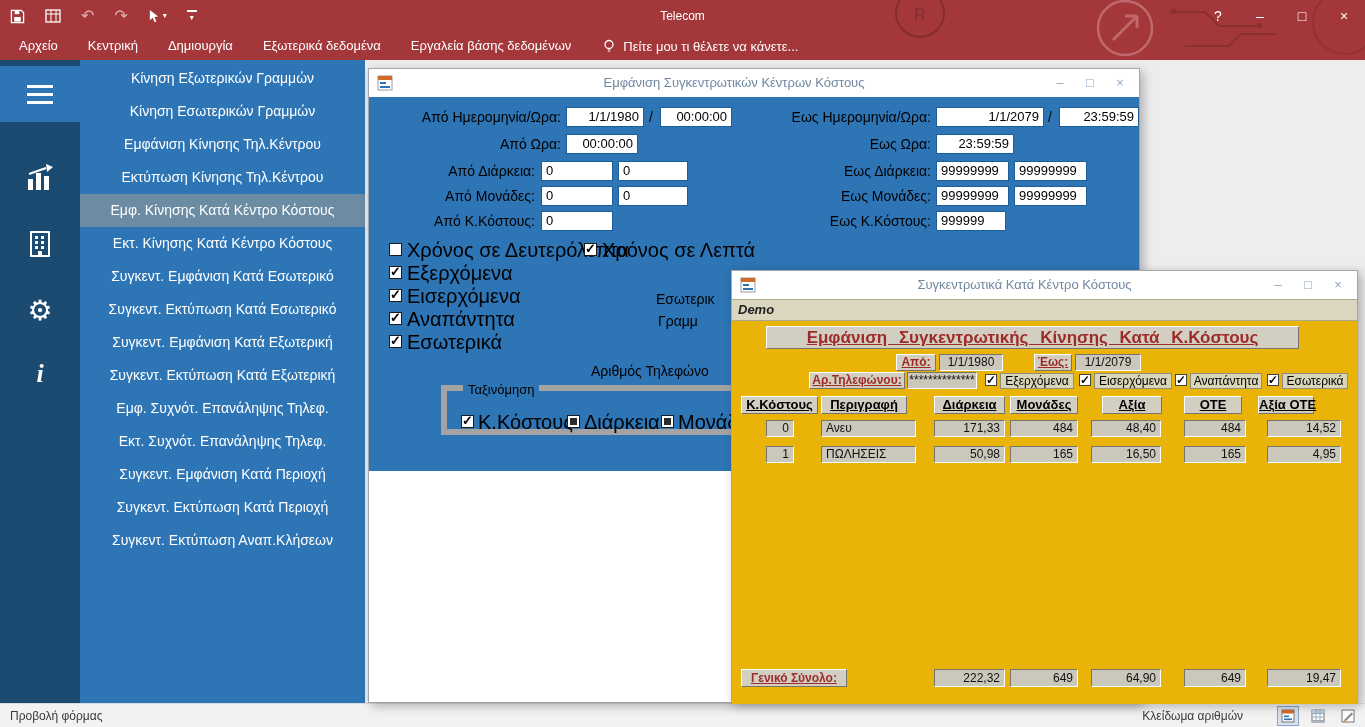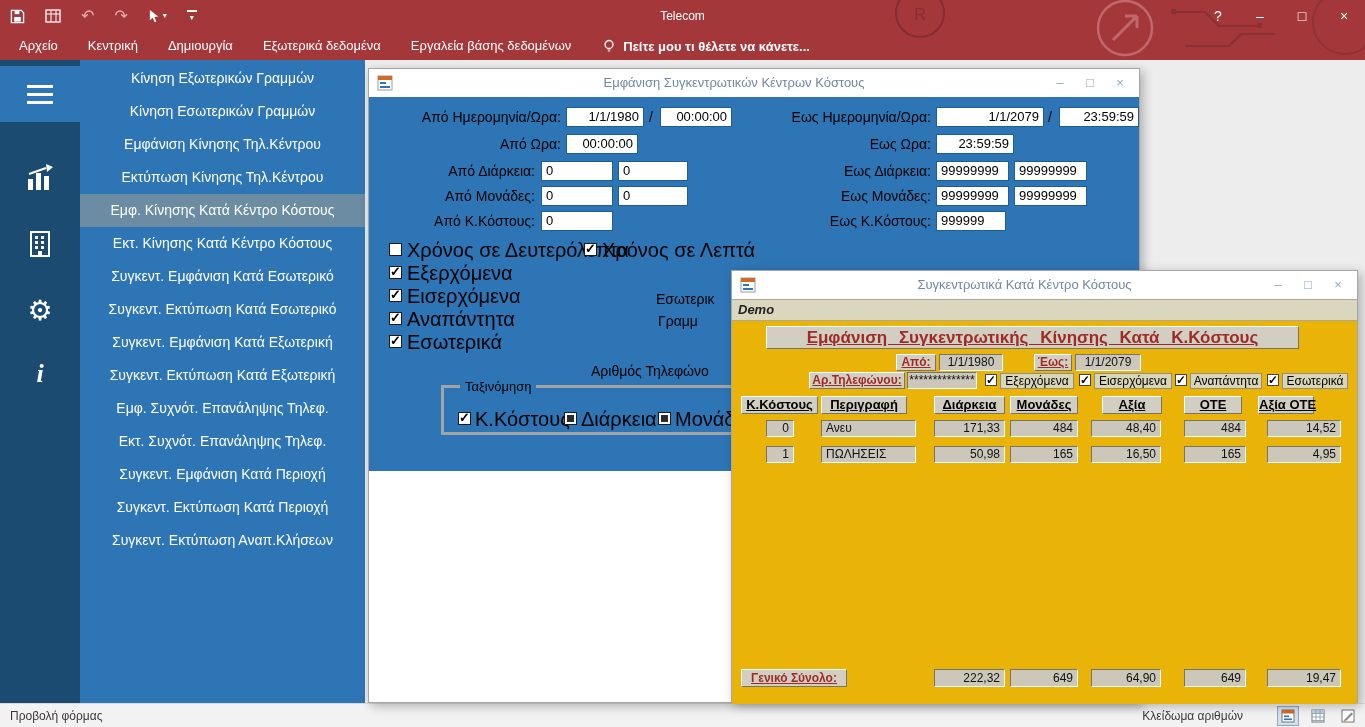--- a/index.html
+++ b/index.html
@@ -14,21 +14,21 @@
   .qat-icon { display: flex; align-items: center; color: #fff; font-size: 16px; line-height: 16px; }
   .qat-icon.dim { color: #DFAEAF; }
   .caret { font-size: 8px; color: #fff; margin-left: 3px; }
   .qat-custom { display: flex; flex-direction: column; align-items: center; color: #fff; font-size: 8px; }
   .app-title { position: absolute; left: 0; top: 0; width: 100%; height: 32px; line-height: 32px; text-align: center;
                color: #fff; font-size: 12px; z-index: 2; }
   .tb-right { position: absolute; right: 0; top: 0; height: 32px; display: flex; z-index: 3; }
   .tb-btn { width: 42px; height: 32px; line-height: 32px; text-align: center; color: #fff; font-size: 14px; }
   .ribbon-row { position: absolute; left: 4px; top: 32px; height: 28px; display: flex; align-items: center; color: #fff; z-index: 3; }
   .rtab { padding: 0 15px; font-size: 13px; line-height: 28px; height: 28px; white-space: nowrap; }
-  .tellme { display: flex; align-items: center; gap: 7px; margin-left: 16px; font-size: 13px; white-space: nowrap; color: #fff; font-weight: bold; }
+  .tellme { display: flex; align-items: center; gap: 7px; margin-left: 16px; font-size: 13px; white-space: nowrap; color: #fff; }
 
   
   .iconbar { position: absolute; left: 0; top: 60px; width: 80px; height: 643px; background: #1C4B72; }
   .hamburger { position: absolute; left: 0; top: 6px; width: 80px; height: 56px; background: #2E75B6;
                display: flex; flex-direction: column; justify-content: center; align-items: center; gap: 5px; }
   .hamburger .bar { width: 26px; height: 3px; background: #fff; }
   .sb-icon { position: absolute; left: 0; width: 80px; height: 52px; display: flex; align-items: center; justify-content: center; color: #fff; }
   .gear-glyph { font-size: 28px; color: #fff; }
   .info-glyph { font-family: "Liberation Serif", serif; font-style: italic; font-weight: bold; font-size: 26px; color: #fff; }
 
@@ -52,21 +52,21 @@
   .flabel { position: absolute; height: 20px; line-height: 20px; font-size: 14px; color: #000; text-align: right; white-space: nowrap; }
   .ftext  { position: absolute; height: 18px; line-height: 18px; font-size: 14px; color: #000; white-space: nowrap; }
   .finput { position: absolute; height: 20px; line-height: 18px; background: #fff; border: 1px solid #1D5E98;
             font-size: 13px; color: #000; padding: 0 4px; white-space: nowrap; overflow: hidden; }
   .ta-r { text-align: right; } .ta-l { text-align: left; } .ctr { text-align: center; }
   .fslash { position: absolute; height: 20px; line-height: 20px; font-size: 14px; color: #000; }
   .fcb { position: absolute; width: 13px; height: 13px; background: #fff; border: 1px solid #1a1a1a; }
   .fcb.checked::after { content: "✓"; position: absolute; left: 0; top: -3px; font-size: 13px; font-weight: bold; color: #000; }
   .fcb.filled::after { content: ""; position: absolute; left: 2px; top: 2px; right: 2px; bottom: 2px; background: #2B2B2B; }
   .fcb-label { position: absolute; font-size: 20px; height: 18px; line-height: 16px; color: #000; white-space: nowrap; }
-  .sort-group { position: absolute; left: 72px; top: 288px; width: 296px; height: 50px; border: 3px solid #a3a3a3; }
+  .sort-group { position: absolute; left: 72px; top: 288px; width: 296px; height: 50px; border: 6px solid #a3a3a3; }
   .sort-legend { position: absolute; top: -9px; left: 16px; background: #2E75B6; padding: 0 5px; font-size: 13px; color: #000; }
 
   
   #report-win { left: 731px; top: 270px; width: 627px; height: 433px; background: #D9D5B9; z-index: 10; }
   .demo-bar { position: absolute; left: 0; top: 28px; width: 100%; height: 22px; background: #DBD7BE;
               border-top: 1px solid #ABA894; border-bottom: 1px solid #ABA894; font-style: italic; font-weight: bold;
               font-size: 13px; line-height: 20px; padding-left: 6px; color: #222; }
   .rbody { position: absolute; left: 0; top: 50px; width: 100%; height: 383px; background: #eab308; }
   .rheading { position: absolute; left: 34px; top: 5px; width: 533px; height: 23px; line-height: 21px; background: #D2CFC2;
               border-top: 1px solid #FFF; border-left: 1px solid #FFF; border-right: 1px solid #77756A; border-bottom: 1px solid #77756A;

